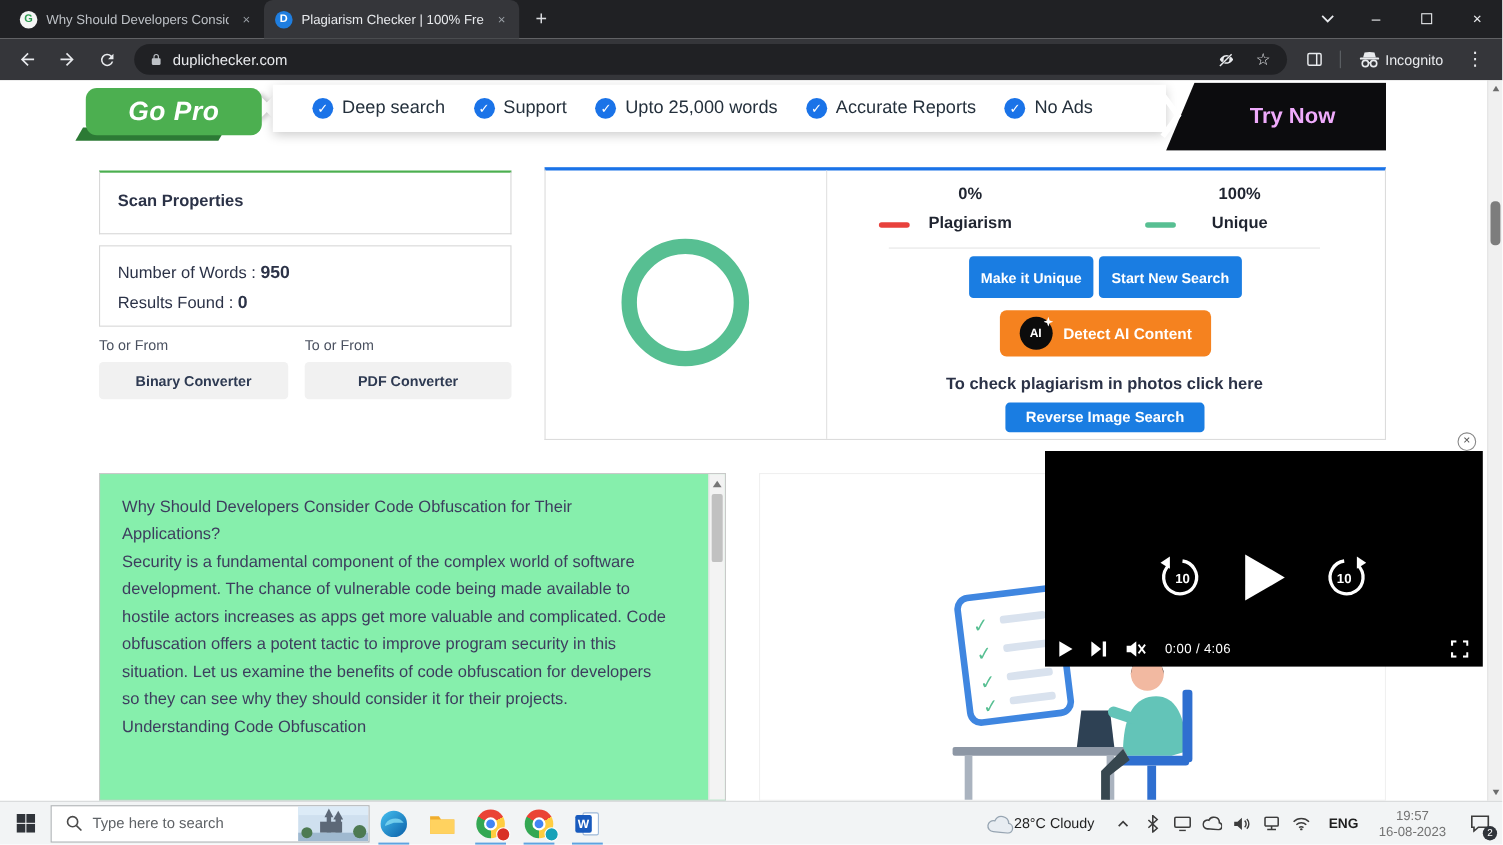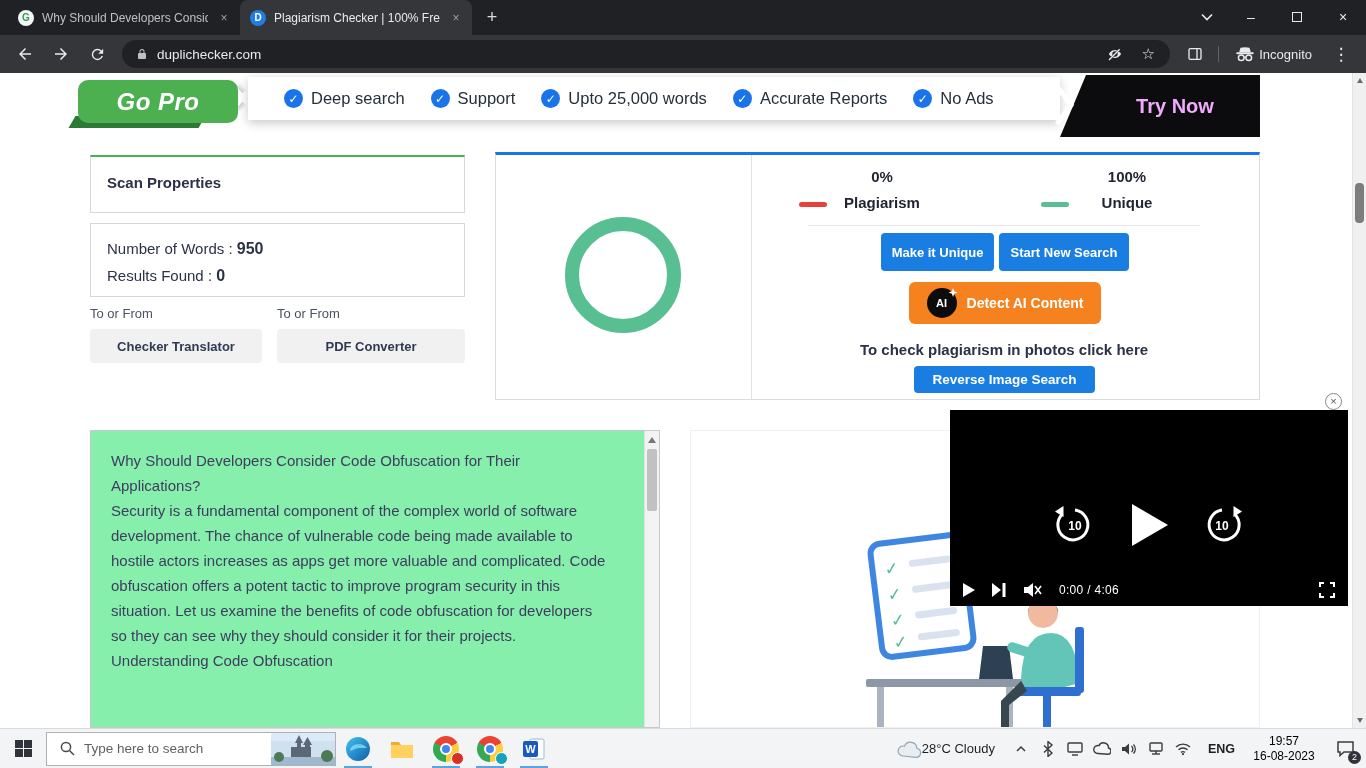--- a/index.html
+++ b/index.html
@@ -111,21 +111,21 @@
   .chrome { position:relative; width:26px; height:26px; border-radius:50%; background:conic-gradient(from -60deg,#ea4335 0 120deg,#ffcd40 0 240deg,#34a853 0 360deg); }
   .chrome::after { content:''; position:absolute; inset:7px; border-radius:50%; background:#4285f4; border:2px solid #fff; }
   .app-badge { position:absolute; right:4px; bottom:4px; width:13px; height:13px; border-radius:50%; border:1.5px solid #fff; z-index:2; }
   .app-badge.red { background:#d93025; } .app-badge.teal { background:#16a2b8; }
   .tb-spacer { flex:1; }
   .tb-weather { display:flex; align-items:center; gap:0; padding:0 10px; }
   .tb-weather-txt { font-size:13px; color:#1f1f1f; }
   .tray { display:flex; align-items:center; gap:7px; padding:0 6px; }
   .tray-ic { width:20px; height:22px; display:flex; align-items:center; justify-content:center; }
   .tb-lang { font-size:12.5px; color:#1f1f1f; padding:0 9px; font-weight:bold; }
-  .tb-clock { text-align:center; font-size:12px; color:#000000; line-height:15px; padding:0 8px; min-width:80px; }
+  .tb-clock { text-align:center; font-size:12px; color:#737373; line-height:15px; padding:0 8px; min-width:80px; }
   .tb-action { position:relative; width:42px; height:40px; display:flex; align-items:center; justify-content:center; }
   .notif-badge { position:absolute; right:5px; bottom:5px; min-width:13px; height:13px; border-radius:7px; background:#30343a; color:#fff; font-size:9px; line-height:13px; text-align:center; padding:0 2px; }
 </style>
 </head>
 <body>
 
 <div class="screen">
 
   <header class="tabbar">
     <div class="tab">
@@ -238,21 +238,21 @@
 
     <div class="card card-scan">
       <span>Scan Properties</span>
     </div>
     <div class="card card-words">
       <div><span>Number of Words : </span><b>950</b></div>
       <div><span>Results Found : </span><b>0</b></div>
     </div>
     <div class="tool-label" style="left:90px">To or From</div>
     <div class="tool-label" style="left:277px">To or From</div>
-    <div class="tool-btn" style="left:90px;width:172px">Checker Translator</div>
+    <div class="tool-btn" style="left:90px;width:172px">Binary Converter</div>
     <div class="tool-btn" style="left:277px;width:188px">PDF Converter</div>
 
     <section class="results">
       <div class="donut"></div>
       <div class="vdivider"></div>
       <div class="dash red"></div>
       <div class="stat-pct" style="left:331px">0%</div>
       <div class="stat-lbl" style="left:331px">Plagiarism</div>
       <div class="dash grn"></div>
       <div class="stat-pct" style="left:576px">100%</div>

